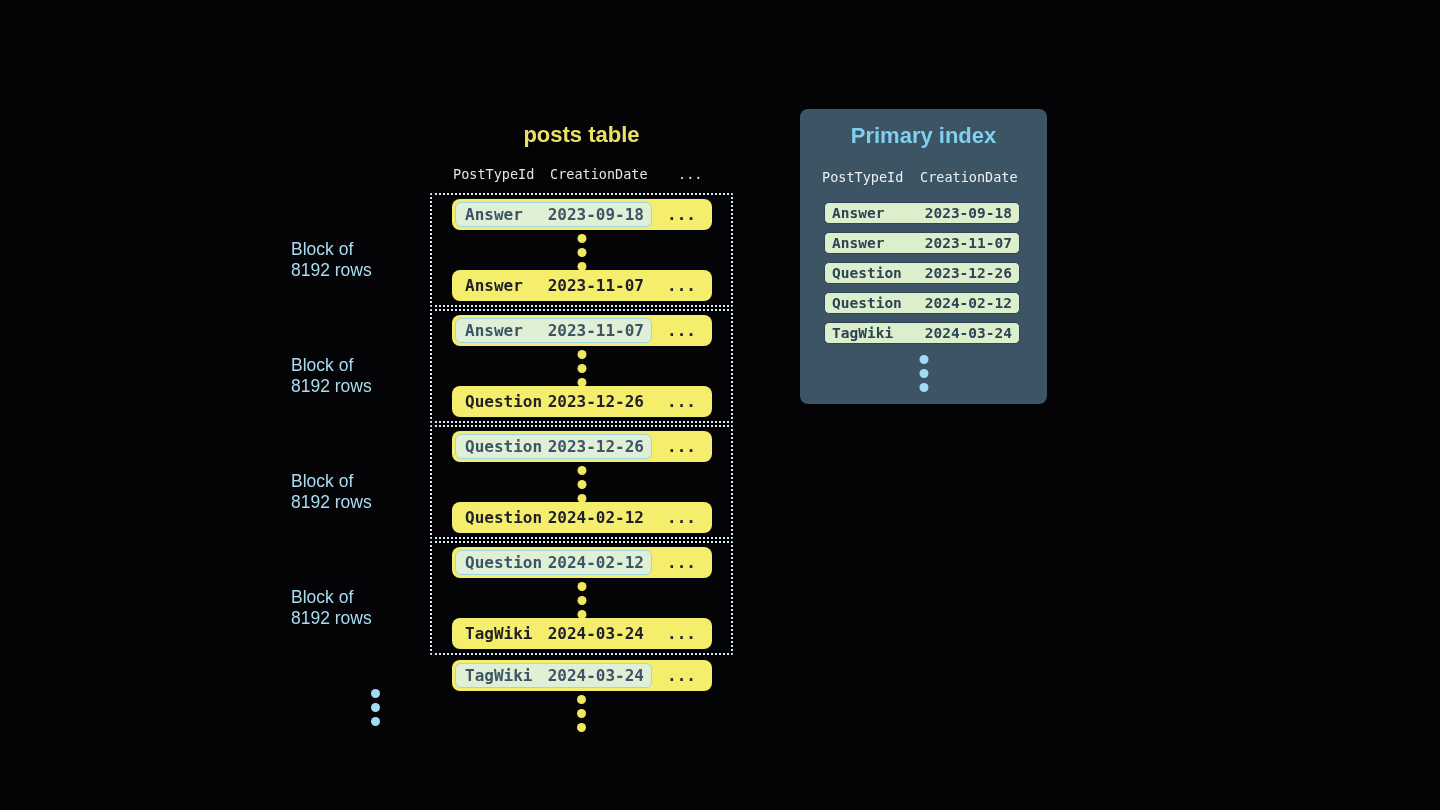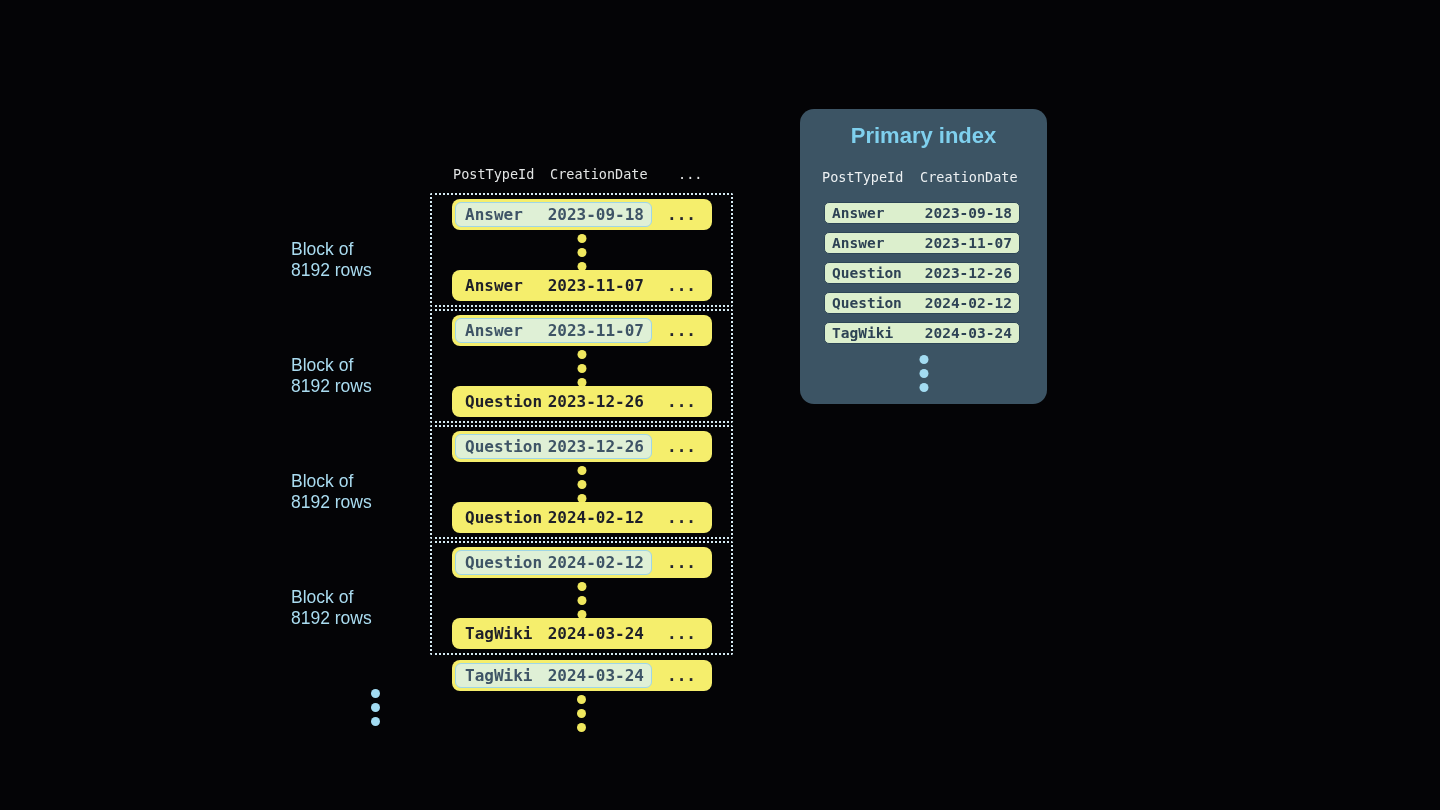--- a/index.html
+++ b/index.html
@@ -67,21 +67,21 @@
 
   .block-label {
     position:absolute; left:291px; width:170px; 
     color:#aadcf0; font-size:17.5px; line-height:21px;
   }
   .bl1 { top:239px; } .bl2 { top:355px; } .bl3 { top:471px; } .bl4 { top:587px; }
 
   
   .panel {
     position:absolute; left:800px; top:109px; width:247px; height:295px;
-    background:#3c5464; border-radius:14px;
+    background:#3c5464; border-radius:8px;
   }
   .panel-title {
     position:absolute; top:14px; left:0; width:100%;
     text-align:center; color:#7fd0ee; font-size:22px; font-weight:600;
   }
   .panel-header { position:absolute; top:60px; left:0; width:100%; height:18px; }
   .panel-header span {
     position:absolute; top:0;
     font-family:"DejaVu Sans Mono", monospace; font-size:13.5px; font-weight:500;
     color:#edf1f3; white-space:pre;
@@ -100,20 +100,21 @@
     font-family:"DejaVu Sans Mono", monospace; font-size:14.5px; font-weight:bold;
     color:#2d4254;
   }
   .panel .vdots { left:50%; transform:translateX(-50%); top:246px; }
 </style>
 </head>
 <body>
 
 <div class="stage">
 
+  <div class="posts-title">posts table</div>
 
   <div class="pt-header">
     <span class="pt-h-type">PostTypeId</span>
     <span class="pt-h-date">CreationDate</span>
     <span class="pt-h-ell">...</span>
   </div>
 
   <div class="block b1">
     <div class="row first">
       <span class="wrap hl">

